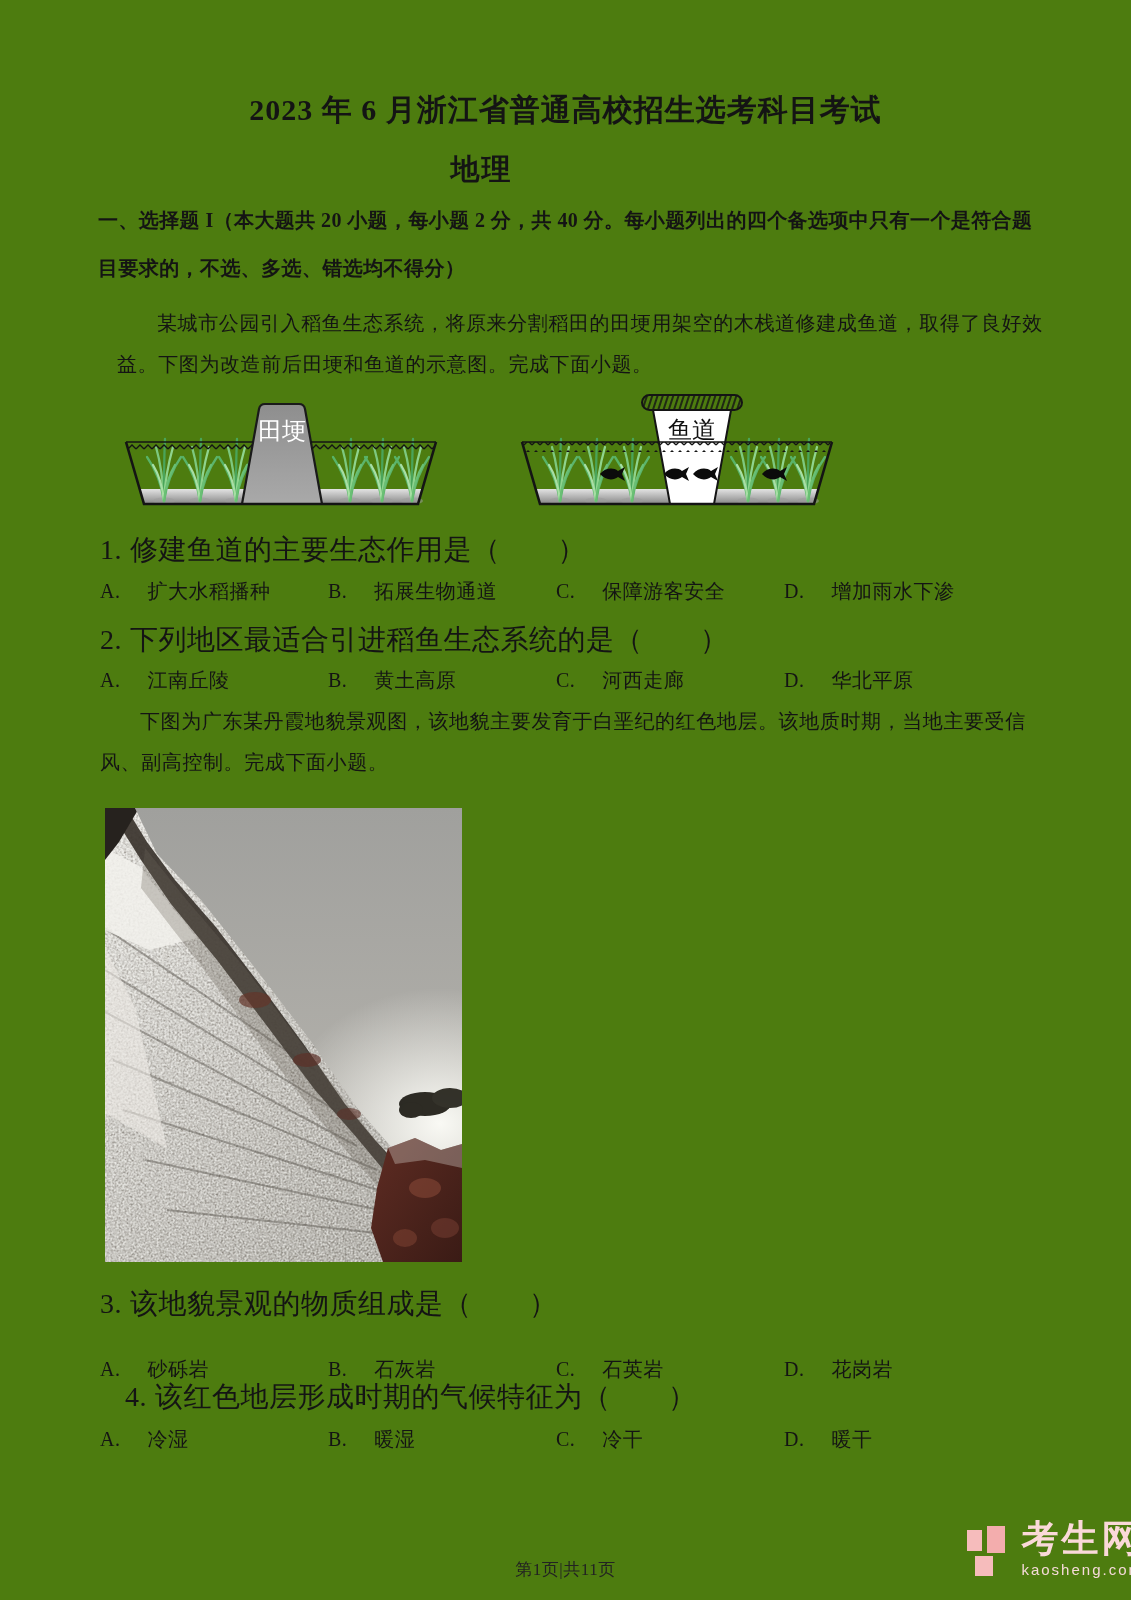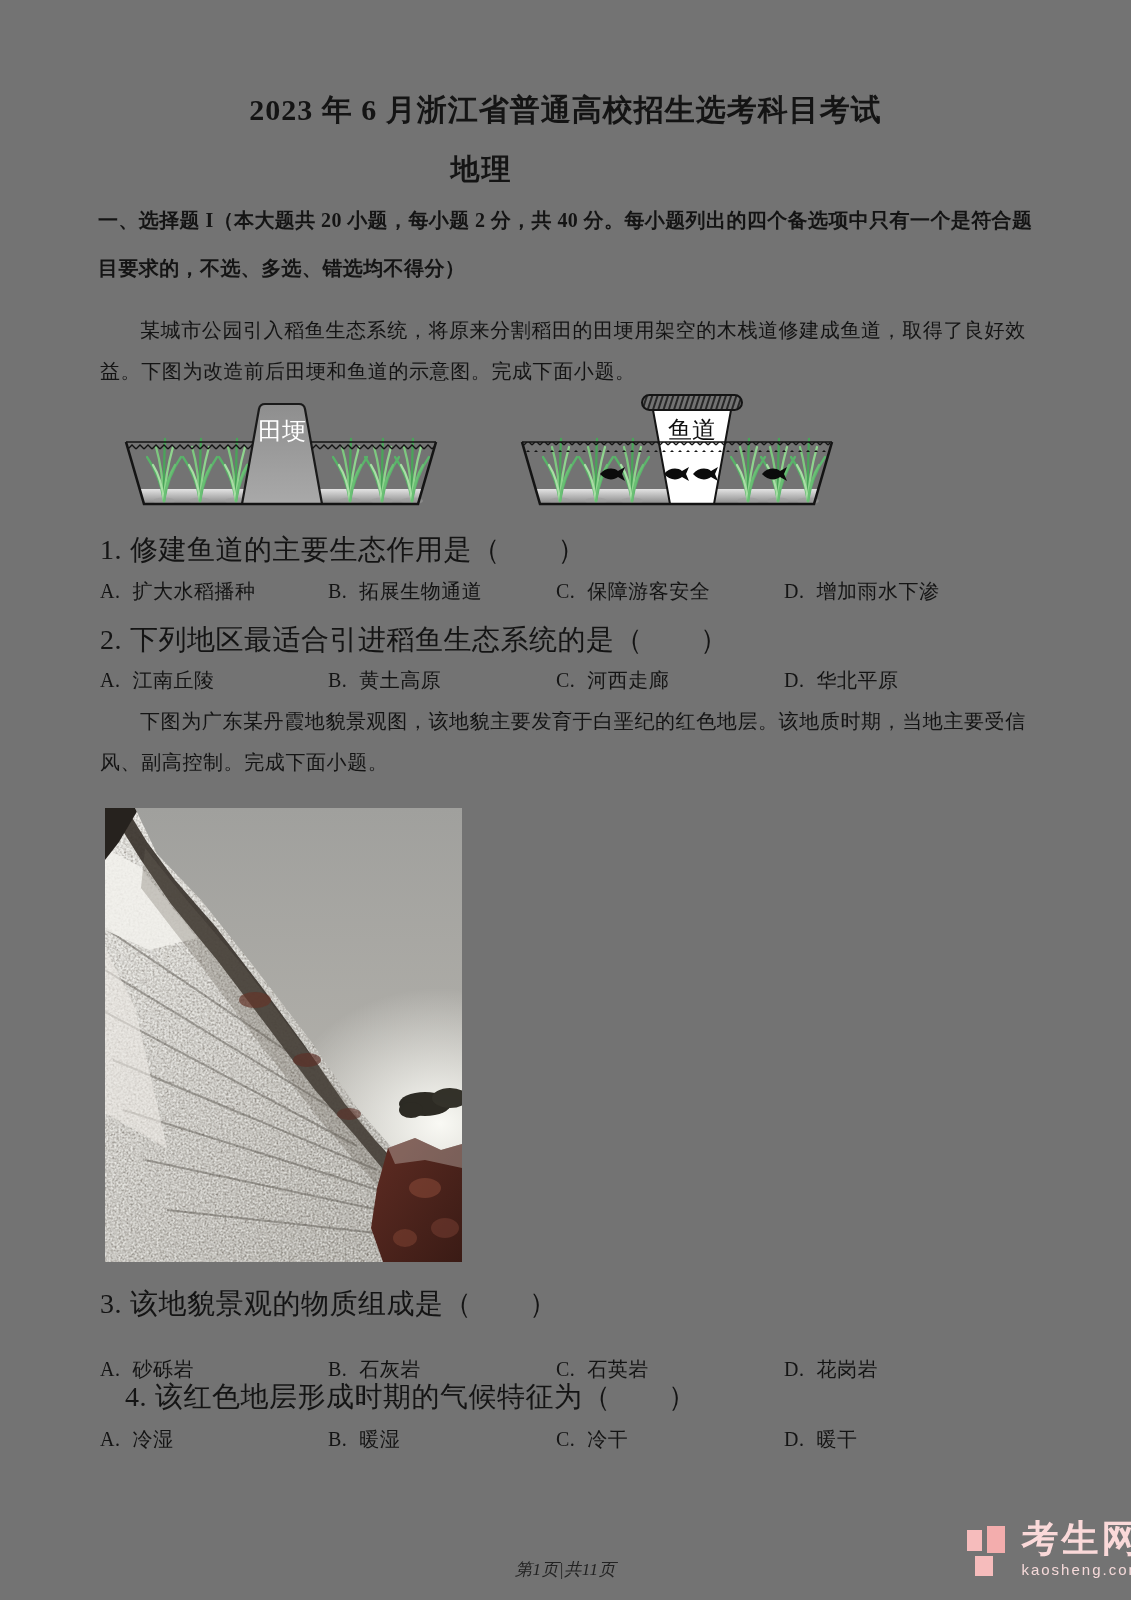--- a/index.html
+++ b/index.html
@@ -1,40 +1,40 @@
 <!DOCTYPE html>
 <html><head>
 <meta charset="utf-8">
 <style>
   html,body{margin:0;padding:0;background:#e9e9e9;}
   .page{
-    position:relative;width:1131px;height:1600px;margin:0 auto;background:#737373;
+    position:relative;width:1131px;height:1600px;margin:0 auto;background:#4d7c0f;
     overflow:hidden;font-family:"Liberation Serif","DejaVu Serif",serif;color:#141414;
   }
   .abs{position:absolute;}
   .doc-title{top:90px;left:0;width:1131px;text-align:center;font-size:30px;font-weight:700;letter-spacing:1px;}
   .doc-subject{top:150px;left:0;width:963px;text-align:center;font-size:29px;font-weight:700;letter-spacing:2px;}
   .section-heading{top:196px;left:98px;width:940px;font-size:20px;font-weight:700;line-height:48px;letter-spacing:0.4px;}
   .passage{left:100px;width:935px;font-size:20px;line-height:41px;text-indent:2em;letter-spacing:0.6px;}
-  .passage-1{top:310px;}
+  .passage-1{top:303px;margin-left:17px;}
   .passage-2{top:701px;}
   .stem{left:100px;width:935px;font-size:28px;letter-spacing:0.5px;}
   .stem .qtext{margin-left:8px;}
   .opt-row{left:100px;width:935px;height:30px;font-size:20px;letter-spacing:0.5px;}
   .opt{position:absolute;top:0;white-space:nowrap;}
-  .opt .olabel{margin-left:12px;text-align:center;}
+  .opt .olabel{margin-left:27px;text-align:center;}
   .opt.c0{left:0;} .opt.c1{left:228px;} .opt.c2{left:456px;} .opt.c3{left:684px;}
   .q1{top:531px;} .o1{top:578px;}
   .q2{top:621px;} .o2{top:667px;}
   .q3{top:1285px;} .o3{top:1356px;}
   .q4{top:1378px;margin-left:25px;} .o4{top:1426px;}
   .fig-left{top:392px;left:120px;}
   .fig-right{top:388px;left:516px;}
   .photo{top:808px;left:105px;width:357px;height:454px;}
-  .footer{top:1558px;left:0;width:1131px;text-align:center;font-size:17px;letter-spacing:0.5px;color:#222;font-style:italic;}
+  .footer{top:1558px;left:0;width:1131px;text-align:center;font-size:17px;letter-spacing:0.5px;color:#222;}
   svg text{font-family:"Liberation Serif","DejaVu Serif",serif;}
   
   .watermark{top:1520px;right:-12px;display:flex;align-items:flex-start;gap:12px;}
   .wm-logo{position:relative;width:42px;height:50px;margin-top:6px;}
   .wm-b{position:absolute;}
   .wm-b1{left:0;top:4px;width:15px;height:21px;background:#f6bcbc;}
   .wm-b2{left:20px;top:0;width:18px;height:27px;background:#f3adad;}
   .wm-b3{left:8px;top:30px;width:18px;height:20px;background:#f6bcbc;}
   .wm-name{font-size:37px;font-weight:700;color:#fad9d9;letter-spacing:3px;line-height:38px;}
   .wm-domain{font-size:15px;color:#f6dada;letter-spacing:2px;font-family:"Liberation Sans","DejaVu Sans",sans-serif;margin-top:3px;}

